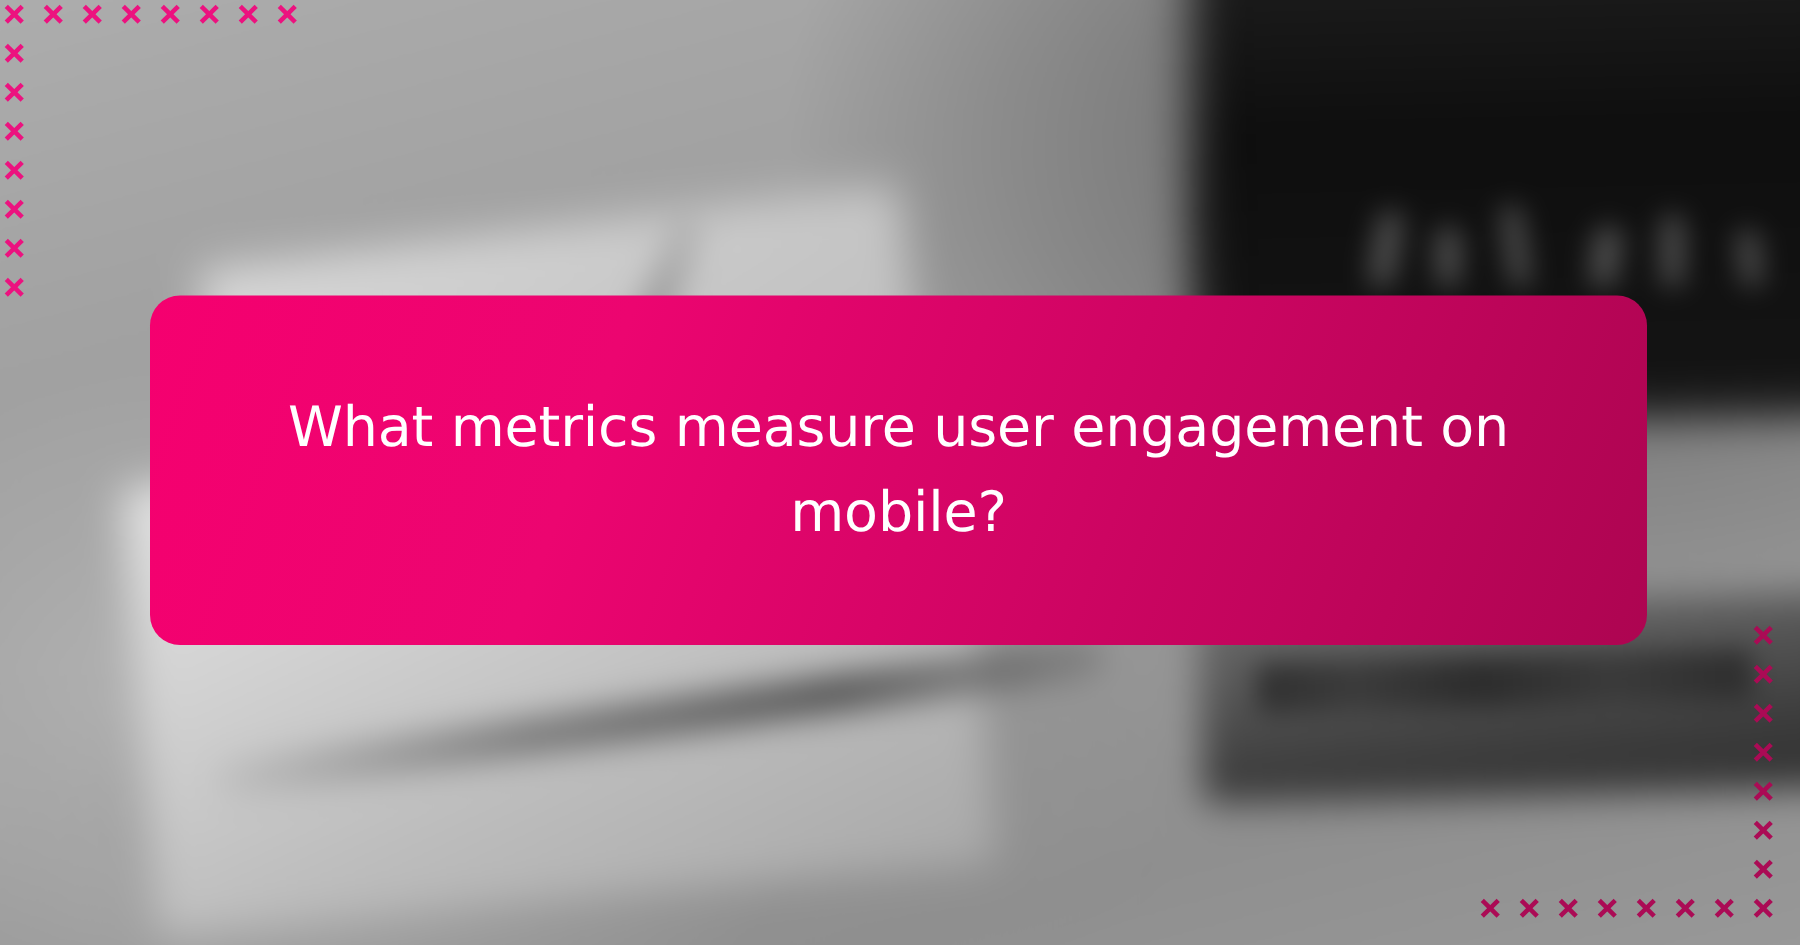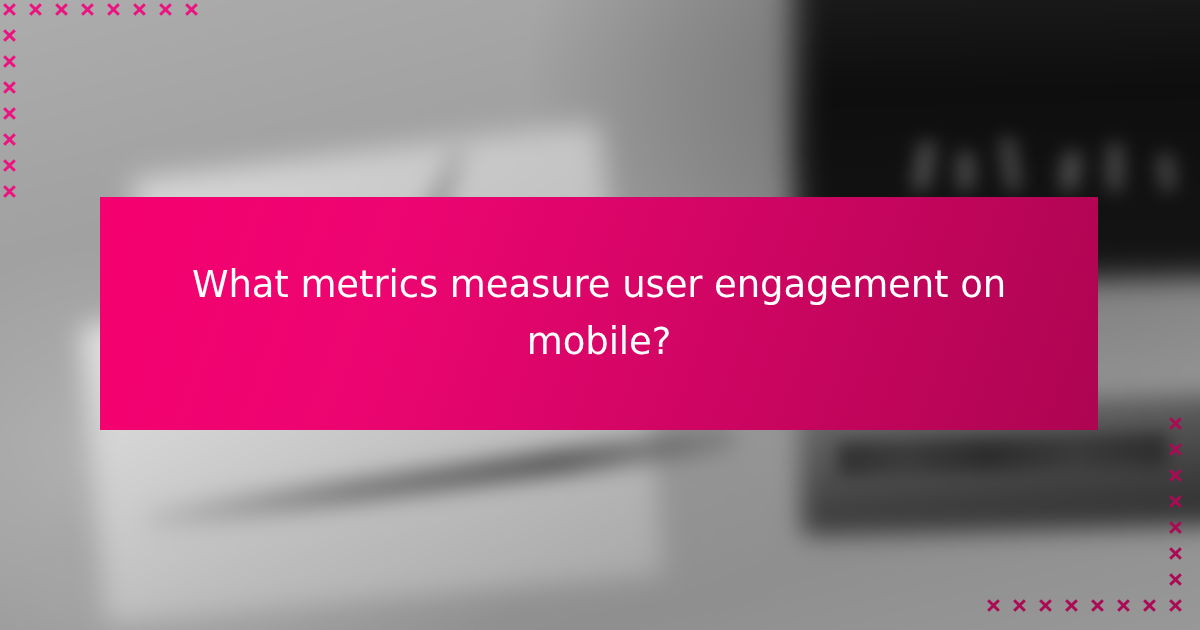--- a/index.html
+++ b/index.html
@@ -192,20 +192,21 @@
   .quote-banner {
     position: absolute;
     left: 100px;
     top: 197px;
     width: 998px;
     height: 233px;
     display: flex;
     align-items: center;
     justify-content: center;
     background: linear-gradient(110deg, #f5006f 0%, #ec0570 30%, #cf0563 62%, #ad0551 100%);
+    border-radius: 20px;
   }
 
   .quote-text {
     margin: 0;
     padding: 0 60px;
     text-align: center;
     color: #ffffff;
     font-family: "DejaVu Sans", sans-serif;
     font-size: 37px;
     font-weight: 400;

